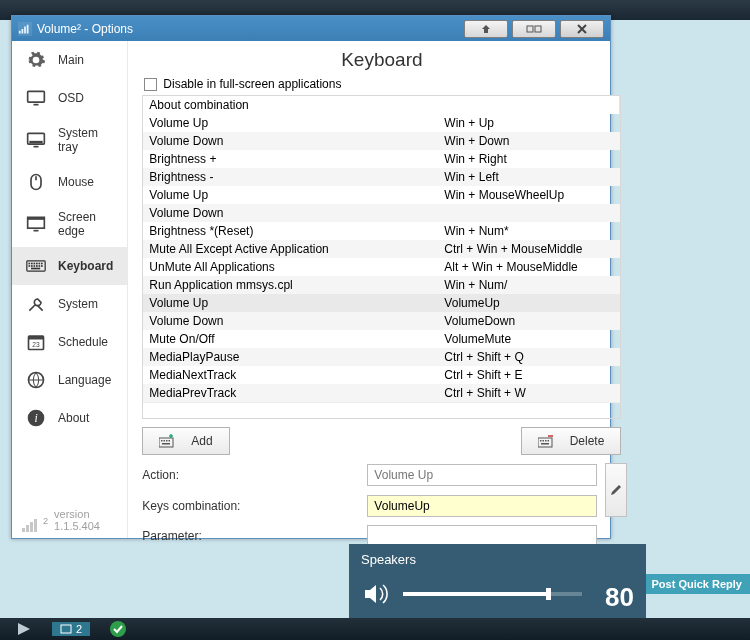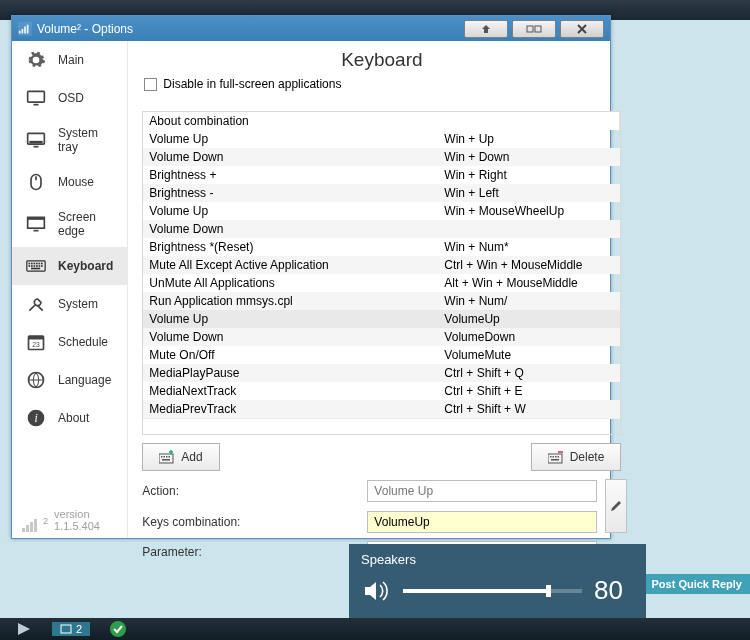--- a/index.html
+++ b/index.html
@@ -62,34 +62,34 @@
     display:flex; align-items:flex-end; gap:6px;
   }
   .bars { display:flex; align-items:flex-end; gap:1px; }
   .bars span { width:3px; background:#c7c7c7; }
   .bars span:nth-child(1){height:4px} .bars span:nth-child(2){height:7px}
   .bars span:nth-child(3){height:10px} .bars span:nth-child(4){height:13px}
   .content {
     flex:1; padding: 8px 14px 10px 14px; display:flex; flex-direction:column;
   }
   .page-title { text-align:center; font-size:19px; color:#333; margin-bottom:6px; }
-  .chkrow { display:flex; align-items:flex-end; gap:6px; margin-bottom:20px; padding-left:2px;}
+  .chkrow { display:flex; align-items:flex-end; gap:6px; margin-bottom:4px; padding-left:2px;}
   .chkbox { width:13px; height:13px; border:1px solid #888; }
   .tablewrap { border:1px solid #d8d8d8; }
   .trow { display:flex; }
   .trow div:first-child { width:295px; padding:2px 6px; }
   .trow div:last-child { flex:1; padding:2px 6px; }
   .thead { background:#fff; }
   .thead div { border-right:1px solid #e4e4e4; }
   .trow.alt { background:#f5f5f5; }
   .trow.sel { background:#e9e9e9; }
   .tfooter-space { height:16px; border-top:1px solid #eee; }
   .btnrow { display:flex; margin-top:8px; }
   .winbtn {
-    display:flex; align-items:center; gap:6px;
+    display:flex; align-items:center; gap:16px;
     border:1px solid #b3b3b3; background:linear-gradient(#fdfdfd,#eaeaea);
     padding: 6px 16px; color:#333; cursor:pointer;justify-content:space-between;
   }
   .winbtn.disabled { color:#9a9a9a; }
   .form { margin-top:8px; display:grid; grid-template-columns: 225px 230px 24px; row-gap:8px; align-items:center; }
   .form .lbl { color:#333; }
   .form input, .form select {
     height:22px; border:1px solid #bdbdbd; padding:2px 6px; font-family:inherit; font-size:12px;
     background:#fff; width:230px;
   }
@@ -100,21 +100,21 @@
   .osd {
     position:absolute; left:349px; top:544px; width:297px; height:77px;
     background:#355c72; color:#fff; padding:8px 12px;
   }
   .osd-title { font-size:13px; margin-bottom:8px; }
   .osd-body { display:flex; align-items:center; gap:12px; }
   .spk-ic { width:30px; height:30px; }
   .slider { position:relative; flex:1; height:4px; background:rgba(255,255,255,0.25); }
   .slider-fill { position:absolute; left:0; top:0; height:100%; width:80%; background:#fff; }
   .slider-knob { position:absolute; left:80%; top:-4px; width:5px; height:12px; background:#fff; }
-  .osd-val { font-size:26px; font-weight:400; min-width:40px; text-align:left;}
+  .osd-val { font-size:26px; font-weight:700; min-width:40px; text-align:right;margin-top:7px;}
   .taskbar {
     position:absolute; left:0; right:0; bottom:0; height:22px;
     background: linear-gradient(#22303a,#121d26);
     display:flex; align-items:center; gap:18px; padding:0 14px;
   }
   .tb-ic { width:20px; height:18px; display:flex; align-items:center; justify-content:center; }
   .badge { display:flex; align-items:center; gap:4px; background:#2f768f; padding:1px 8px; color:#fff; font-size:11px; }
   select { appearance:none; background-image: linear-gradient(45deg, transparent 50%, #888 50%), linear-gradient(135deg,#888 50%, transparent 50%); background-position: right 8px center, right 4px center; background-size:4px 4px; background-repeat:no-repeat; color:#777; }
   svg { display:block; }
 </style>

